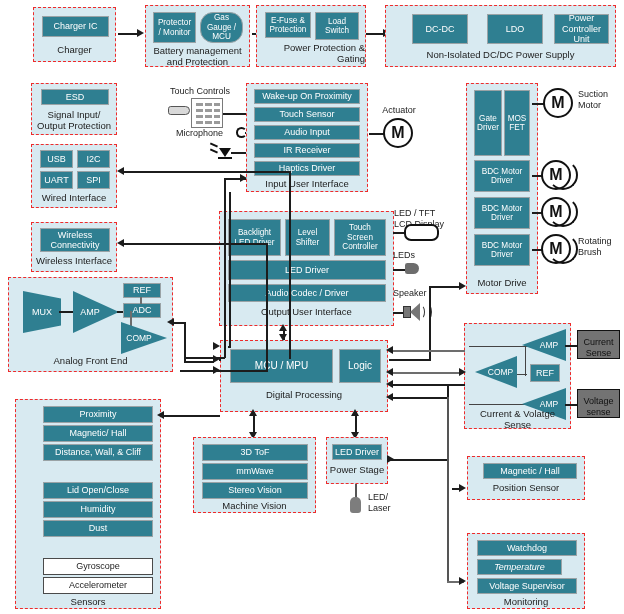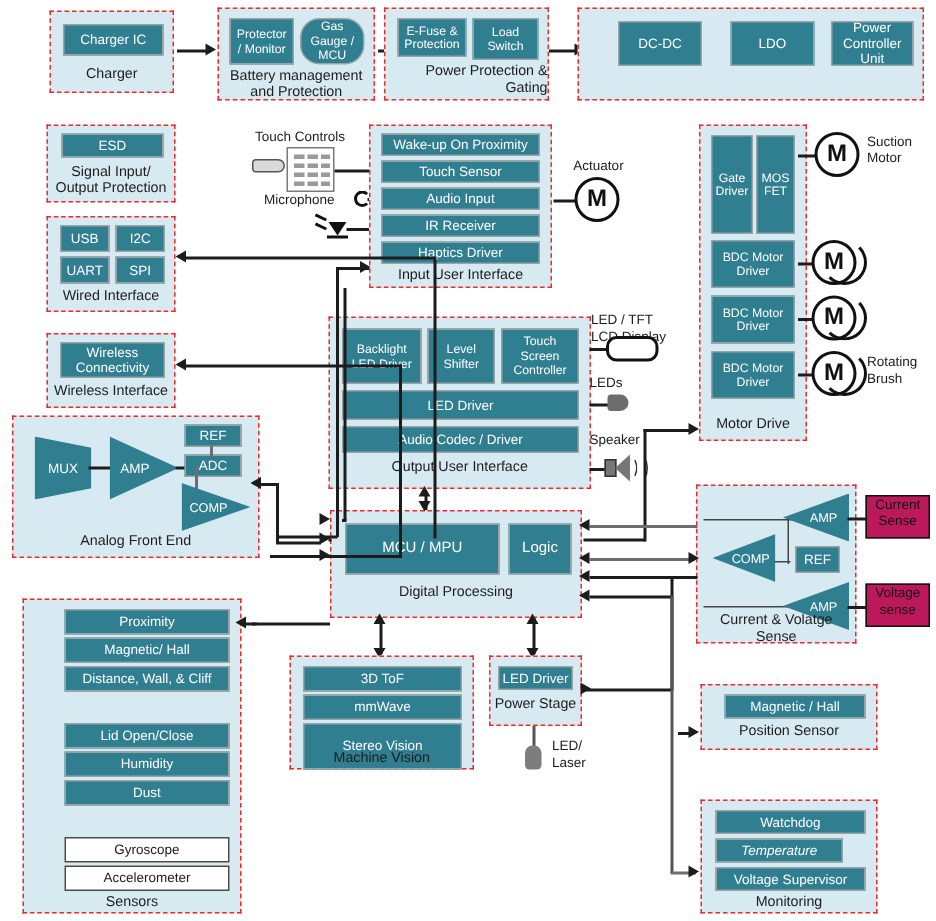--- a/index.html
+++ b/index.html
@@ -140,23 +140,23 @@
     position:absolute;
     border:2px solid #111;
     border-radius:7px;
     background:#fff;
   }
   .ledglyph {
     position:absolute;
     background:#6d6d6d;
     border-radius:3px 7px 7px 3px;
   }
-  .wbox { position:absolute; border:1.3px solid #111; background:#be185d;
+  .wbox { position:absolute; border:1.3px solid #111; background:#737373;
           font-size:9px; line-height:10.5px; color:#111; text-align:center;
-          display:flex; align-items:flex-start; justify-content:center; }
+          display:flex; align-items:flex-end; justify-content:center; }
 
   .touchpad {
     position:absolute;
     background:#fff;
     border:1.5px solid #7a7a7a;
   }
   .touchpad i {
     position:absolute; background:#9a9a9a; display:block;
   }
   .finger {
@@ -241,20 +241,21 @@
 
   <div class="ln h" style="left:366px;top:33px;width:18px;"></div>
   <div class="ar r" style="left:383px;top:29px;"></div>
 
   <div class="grp" style="left:385px;top:5px;width:231px;height:62px;">
     <div class="blk stack" style="left:26px;top:8px;width:56px;height:30px;">DC-DC</div>
     <div class="blk stack" style="left:101px;top:8px;width:56px;height:30px;">LDO</div>
     <div class="blk" style="left:168px;top:8px;width:55px;height:30px;">
       <span><span>Power</span><br><span>Controller</span><br><span>Unit</span></span>
     </div>
+    <div class="grp-label" style="top:43px;">Non-Isolated DC/DC Power Supply</div>
   </div>
 
   <div class="grp" style="left:31px;top:83px;width:86px;height:52px;">
     <div class="blk" style="left:9px;top:5px;width:68px;height:16px;">ESD</div>
     <div class="grp-label" style="top:25px;">
       <span>Signal Input/</span><br><span>Output Protection</span>
     </div>
   </div>
 
   <div class="grp" style="left:31px;top:144px;width:86px;height:64px;">
@@ -512,21 +513,21 @@
 
   <div class="ln h" style="left:393px;top:384px;width:72px;"></div>
   <div class="ar l" style="left:386px;top:380px;"></div>
 
   <div class="ln h" style="left:393px;top:397px;width:55px;"></div>
   <div class="ar l" style="left:386px;top:393px;"></div>
 
   <div class="grp" style="left:193px;top:437px;width:123px;height:76px;">
     <div class="blk" style="left:8px;top:6px;width:106px;height:17px;">3D ToF</div>
     <div class="blk" style="left:8px;top:25px;width:106px;height:17px;">mmWave</div>
-    <div class="blk" style="left:8px;top:44px;width:106px;height:31px;">Stereo Vision</div>
+    <div class="blk" style="left:8px;top:44px;width:106px;height:17px;">Stereo Vision</div>
     <div class="grp-label" style="top:62px;">Machine Vision</div>
   </div>
 
   <div class="grp" style="left:326px;top:437px;width:62px;height:47px;">
     <div class="blk" style="left:5px;top:6px;width:50px;height:16px;">LED Driver</div>
     <div class="grp-label" style="top:26px;">Power Stage</div>
   </div>
 
   <div class="ln v" style="left:355px;top:484px;height:16px;background:#555;"></div>
   <div class="laser-led" style="left:350px;top:497px;"></div>

